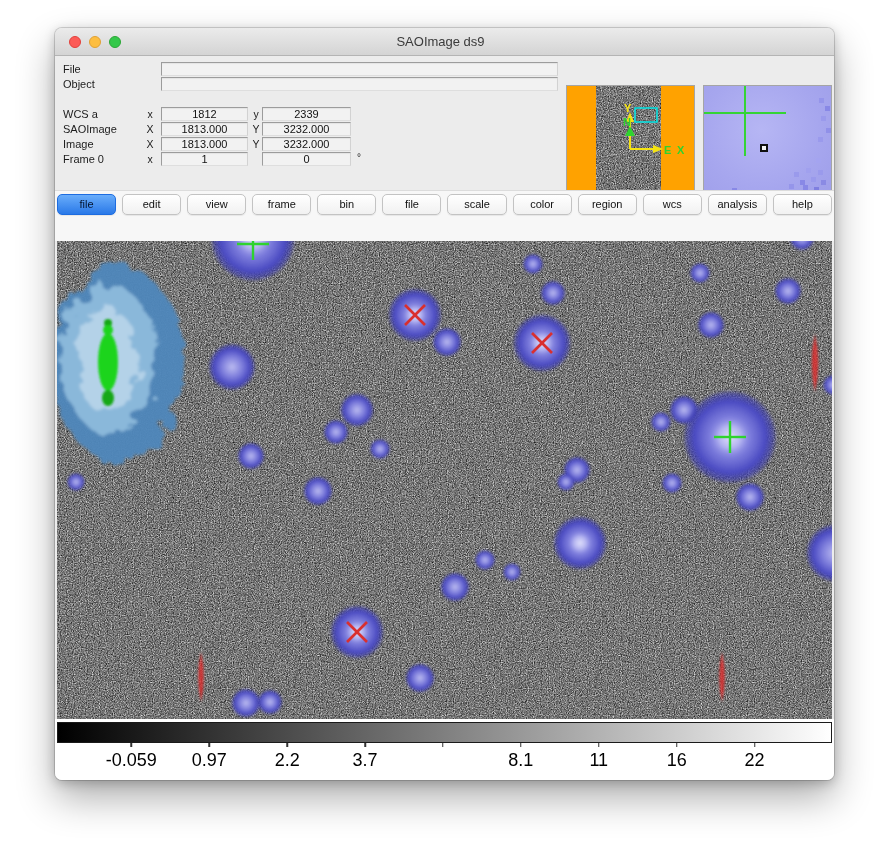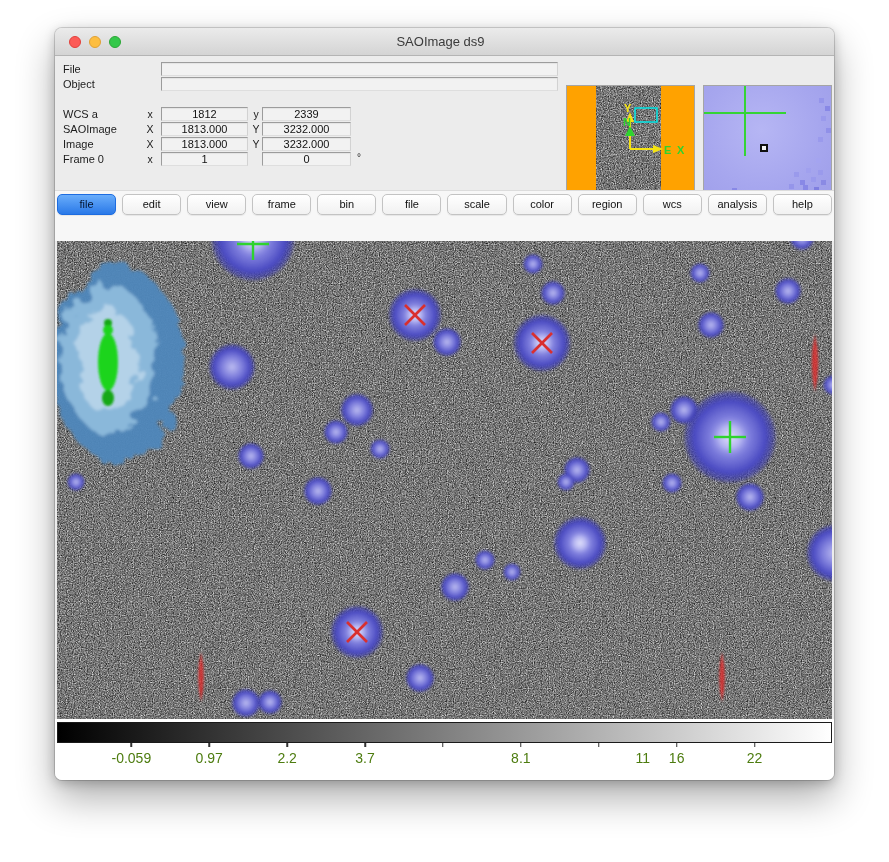--- a/index.html
+++ b/index.html
@@ -66,21 +66,21 @@
   .btn.active { background:linear-gradient(#69adfb,#2a79e8); border-color:#1d6ce0; color:#03142e; }
 
   
   .image-area { position:absolute; left:2px; top:213px; width:775px; height:478px; background:#262626; overflow:hidden; }
 
   
   .footer { position:absolute; left:0; top:691px; width:100%; height:61px; background:#ffffff; }
   .cbar { position:absolute; left:2px; top:3px; width:775px; height:21px;
     border:1px solid #1a1a1a; background:linear-gradient(to right,#000000,#ffffff); }
   .cb-tick { position:absolute; top:24px; width:1.5px; height:4px; background:#333; transform:translateX(-50%); }
-  .cb-label { position:absolute; top:31px; transform:translateX(-50%); font-size:14px; color:#4d7c0f; }
+  .cb-label { position:absolute; top:31px; transform:translateX(-50%); font-size:18px; color:#000000; }
 </style>
 </head>
 <body>
 
 <svg width="0" height="0" style="position:absolute" aria-hidden="true">
   <defs>
     <filter id="noiseF" x="0" y="0" width="100%" height="100%">
       <feTurbulence type="fractalNoise" baseFrequency="0.85" numOctaves="2" seed="7" stitchTiles="stitch"></feTurbulence>
       <feColorMatrix type="saturate" values="0"></feColorMatrix>
       <feComponentTransfer>
@@ -301,21 +301,21 @@
         <div class="cb-label" style="left: 19.8%;">0.97</div>
         <div class="cb-tick" style="left: 29.8%;"></div>
         <div class="cb-label" style="left: 29.8%;">2.2</div>
         <div class="cb-tick" style="left: 39.8%;"></div>
         <div class="cb-label" style="left: 39.8%;">3.7</div>
         <div class="cb-tick" style="left: 49.8%;"></div>
         <div class="cb-label" style="left: 49.8%; margin-top: 29px;">5.6</div>
         <div class="cb-tick" style="left: 59.8%;"></div>
         <div class="cb-label" style="left: 59.8%;">8.1</div>
         <div class="cb-tick" style="left: 69.8%;"></div>
-        <div class="cb-label" style="left: 69.8%; margin-left: 44px;">11</div>
+        <div class="cb-label" style="left: 69.8%;">11</div>
         <div class="cb-tick" style="left: 79.8%;"></div>
         <div class="cb-label" style="left: 79.8%;">16</div>
         <div class="cb-tick" style="left: 89.8%;"></div>
         <div class="cb-label" style="left: 89.8%;">22</div>
       </div>
   </div>
 
 </div>
 
 </body></html>

